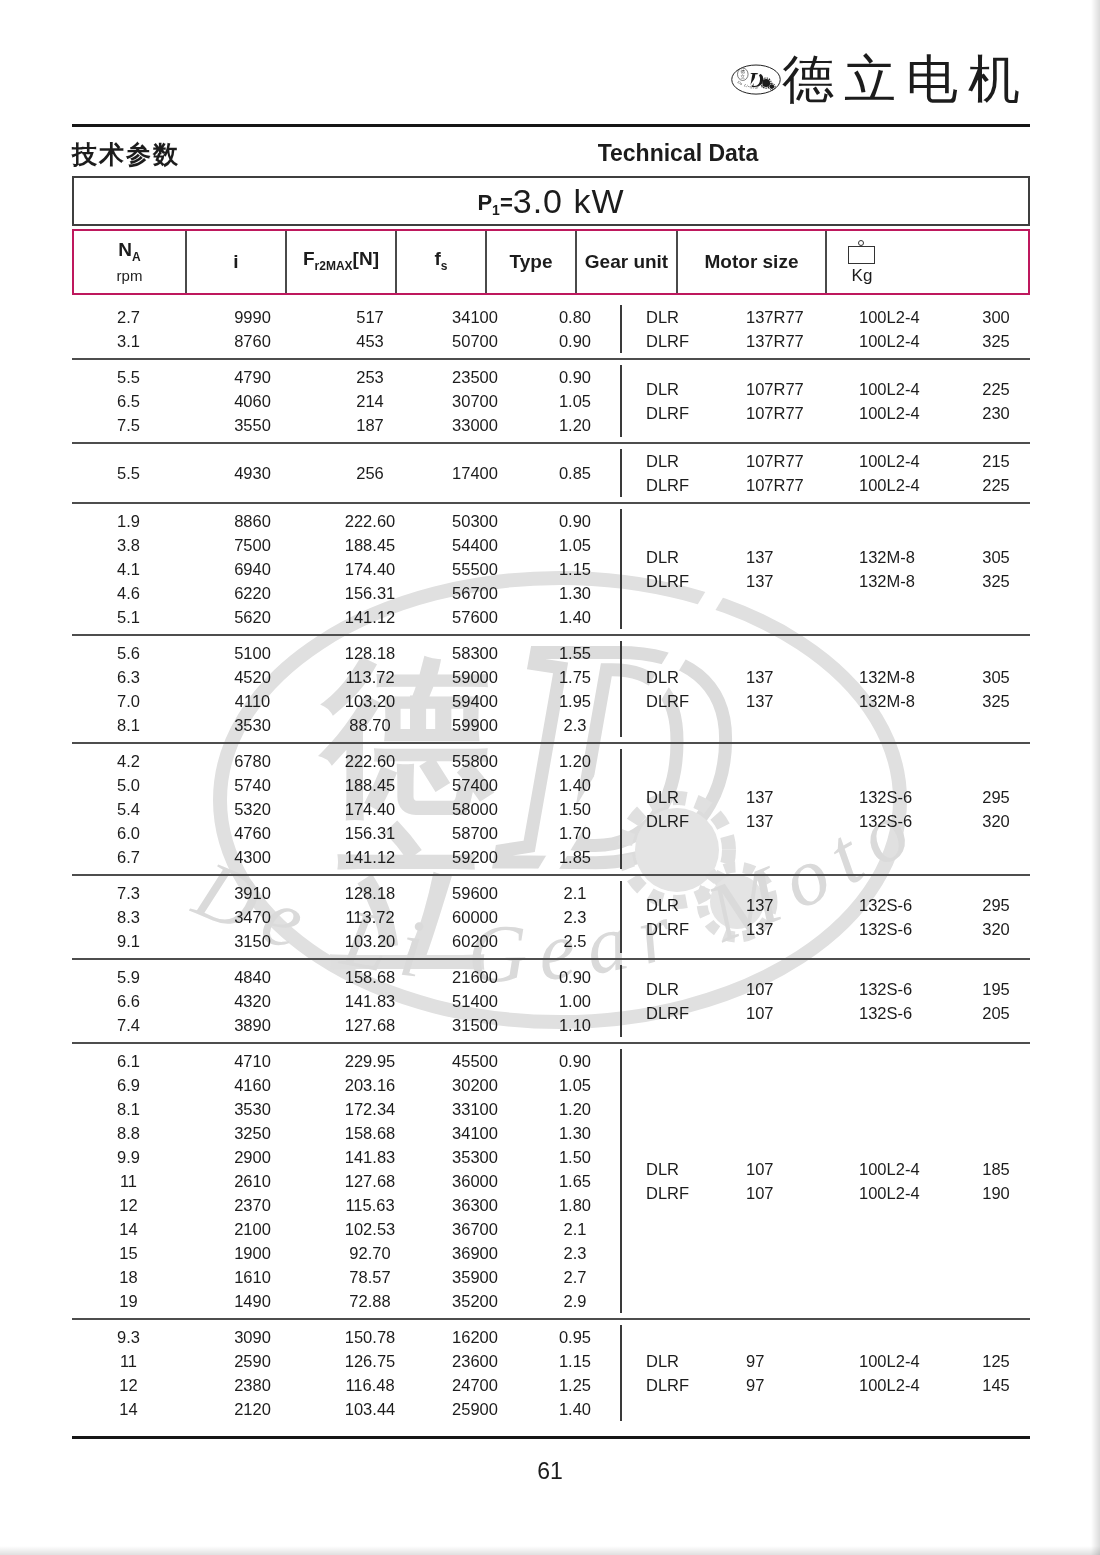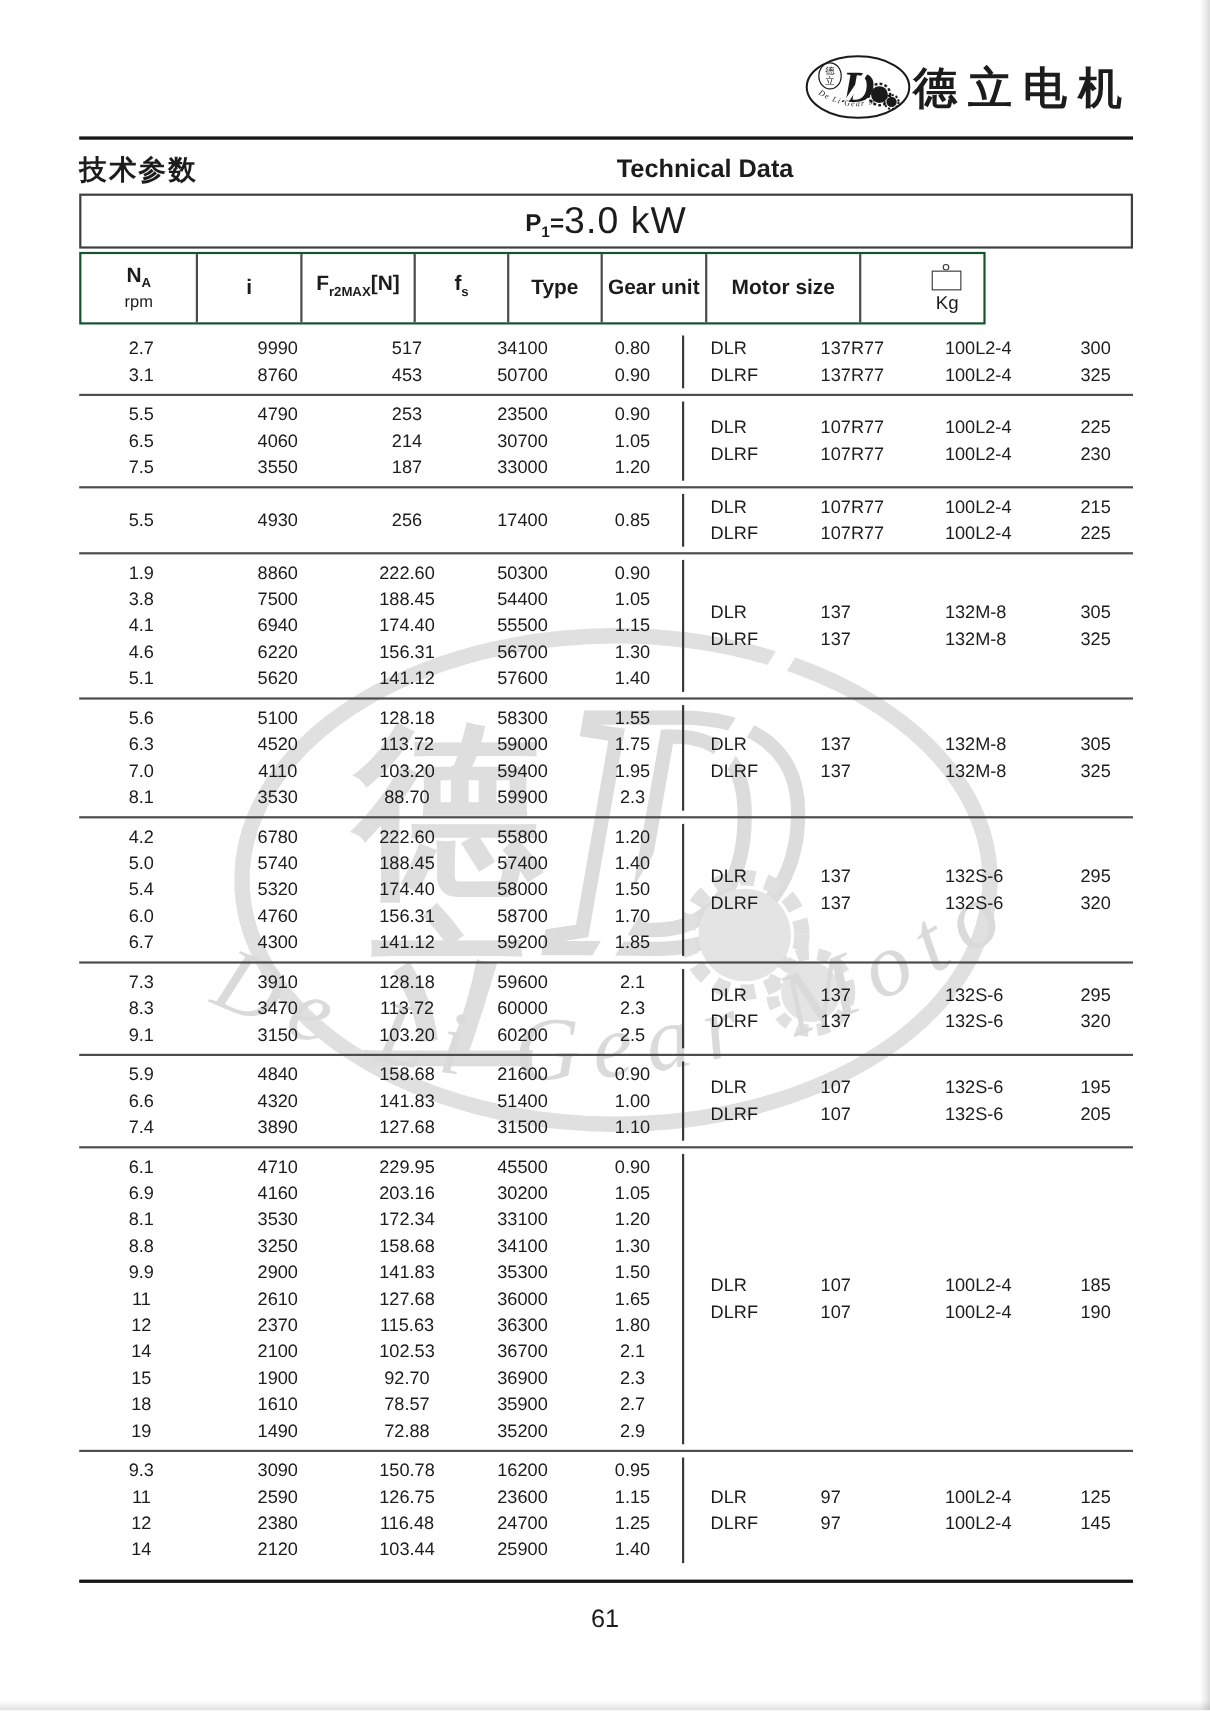--- a/index.html
+++ b/index.html
@@ -1,37 +1,37 @@
 <!DOCTYPE html>
 <html><head>
 <meta charset="utf-8">
 <style>
   html,body{margin:0;padding:0;background:#fff;}
   .page{position:relative;width:1100px;height:1555px;background:#ffffff;overflow:hidden;
         font-family:"Liberation Sans","DejaVu Sans",sans-serif;color:#1c1c1c;}
   
   .logo-row{position:absolute;top:40px;left:730px;width:300px;height:80px;display:flex;align-items:center;}
-  .brand-name{font-family:"Liberation Serif","DejaVu Serif",serif;font-weight:bold;
-              font-size:40px;letter-spacing:10px;margin-left:0;white-space:nowrap;}
+  .brand-name{font-family:"Liberation Serif","DejaVu Serif",serif;font-weight:normal;
+              font-size:52px;letter-spacing:10px;margin-left:0;white-space:nowrap;}
   .rule-top{position:absolute;top:124px;left:72px;width:958px;height:3px;background:#161616;}
   .section-row{position:absolute;top:136px;left:72px;width:958px;height:36px;}
   .sec-cn{position:absolute;left:0;top:2px;font-size:25px;font-weight:600;letter-spacing:2px;}
-  .sec-en{position:absolute;left:419px;width:300px;text-align:center;top:4px;font-size:23px;font-weight:bold;}
+  .sec-en{position:absolute;left:456px;width:300px;text-align:center;top:4px;font-size:23px;font-weight:bold;}
   
   .title-box{position:absolute;top:176px;left:72px;width:958px;height:50px;border:2px solid #3f3f3f;
              box-sizing:border-box;display:flex;align-items:baseline;justify-content:center;}
   .pt-small{font-size:22px;font-weight:bold;align-self:center;margin-top:7px;}
   .pt-small sub{font-size:14px;}
   .pt-big{font-size:34px;font-weight:normal;letter-spacing:1px;align-self:center;}
   
-  .colheader{position:absolute;top:229px;left:72px;width:824px;height:66px;border:2px solid #14532d;
+  .colheader{position:absolute;top:229px;left:72px;width:958px;height:66px;border:2px solid #be185d;
              box-sizing:border-box;display:flex;}
   .hcell{box-sizing:border-box;border-right:2px solid #4a4a4a;display:flex;flex-direction:column;
          align-items:center;justify-content:center;gap:1px;}
-  .hcell:last-child{border-right:none;margin-left:45px;}
+  .hcell:last-child{border-right:none;}
   .hmain{font-size:19px;font-weight:bold;line-height:20px;}
   .hmain sub{font-size:12px;font-weight:bold;}
   .hunit{font-size:15px;line-height:16px;}
   .w-na{width:113px}.w-m2{width:135px}.w-i{width:100px}.w-fr{width:110px}.w-fs{width:90px}
   .w-type{width:90px}.w-gear{width:101px}.w-motor{width:149px}.w-kg{width:70px}
   .kg-icon{position:relative;width:30px;height:26px;}
   .kg-circle{position:absolute;left:11px;top:0;width:6px;height:6px;border:1.5px solid #333;border-radius:50%;box-sizing:border-box;background:#fff;}
   .kg-rect{position:absolute;left:1px;top:6px;width:27px;height:18px;border:1.5px solid #333;box-sizing:border-box;background:#fff;}
   .kg-label{font-size:17px;line-height:18px;}
   

